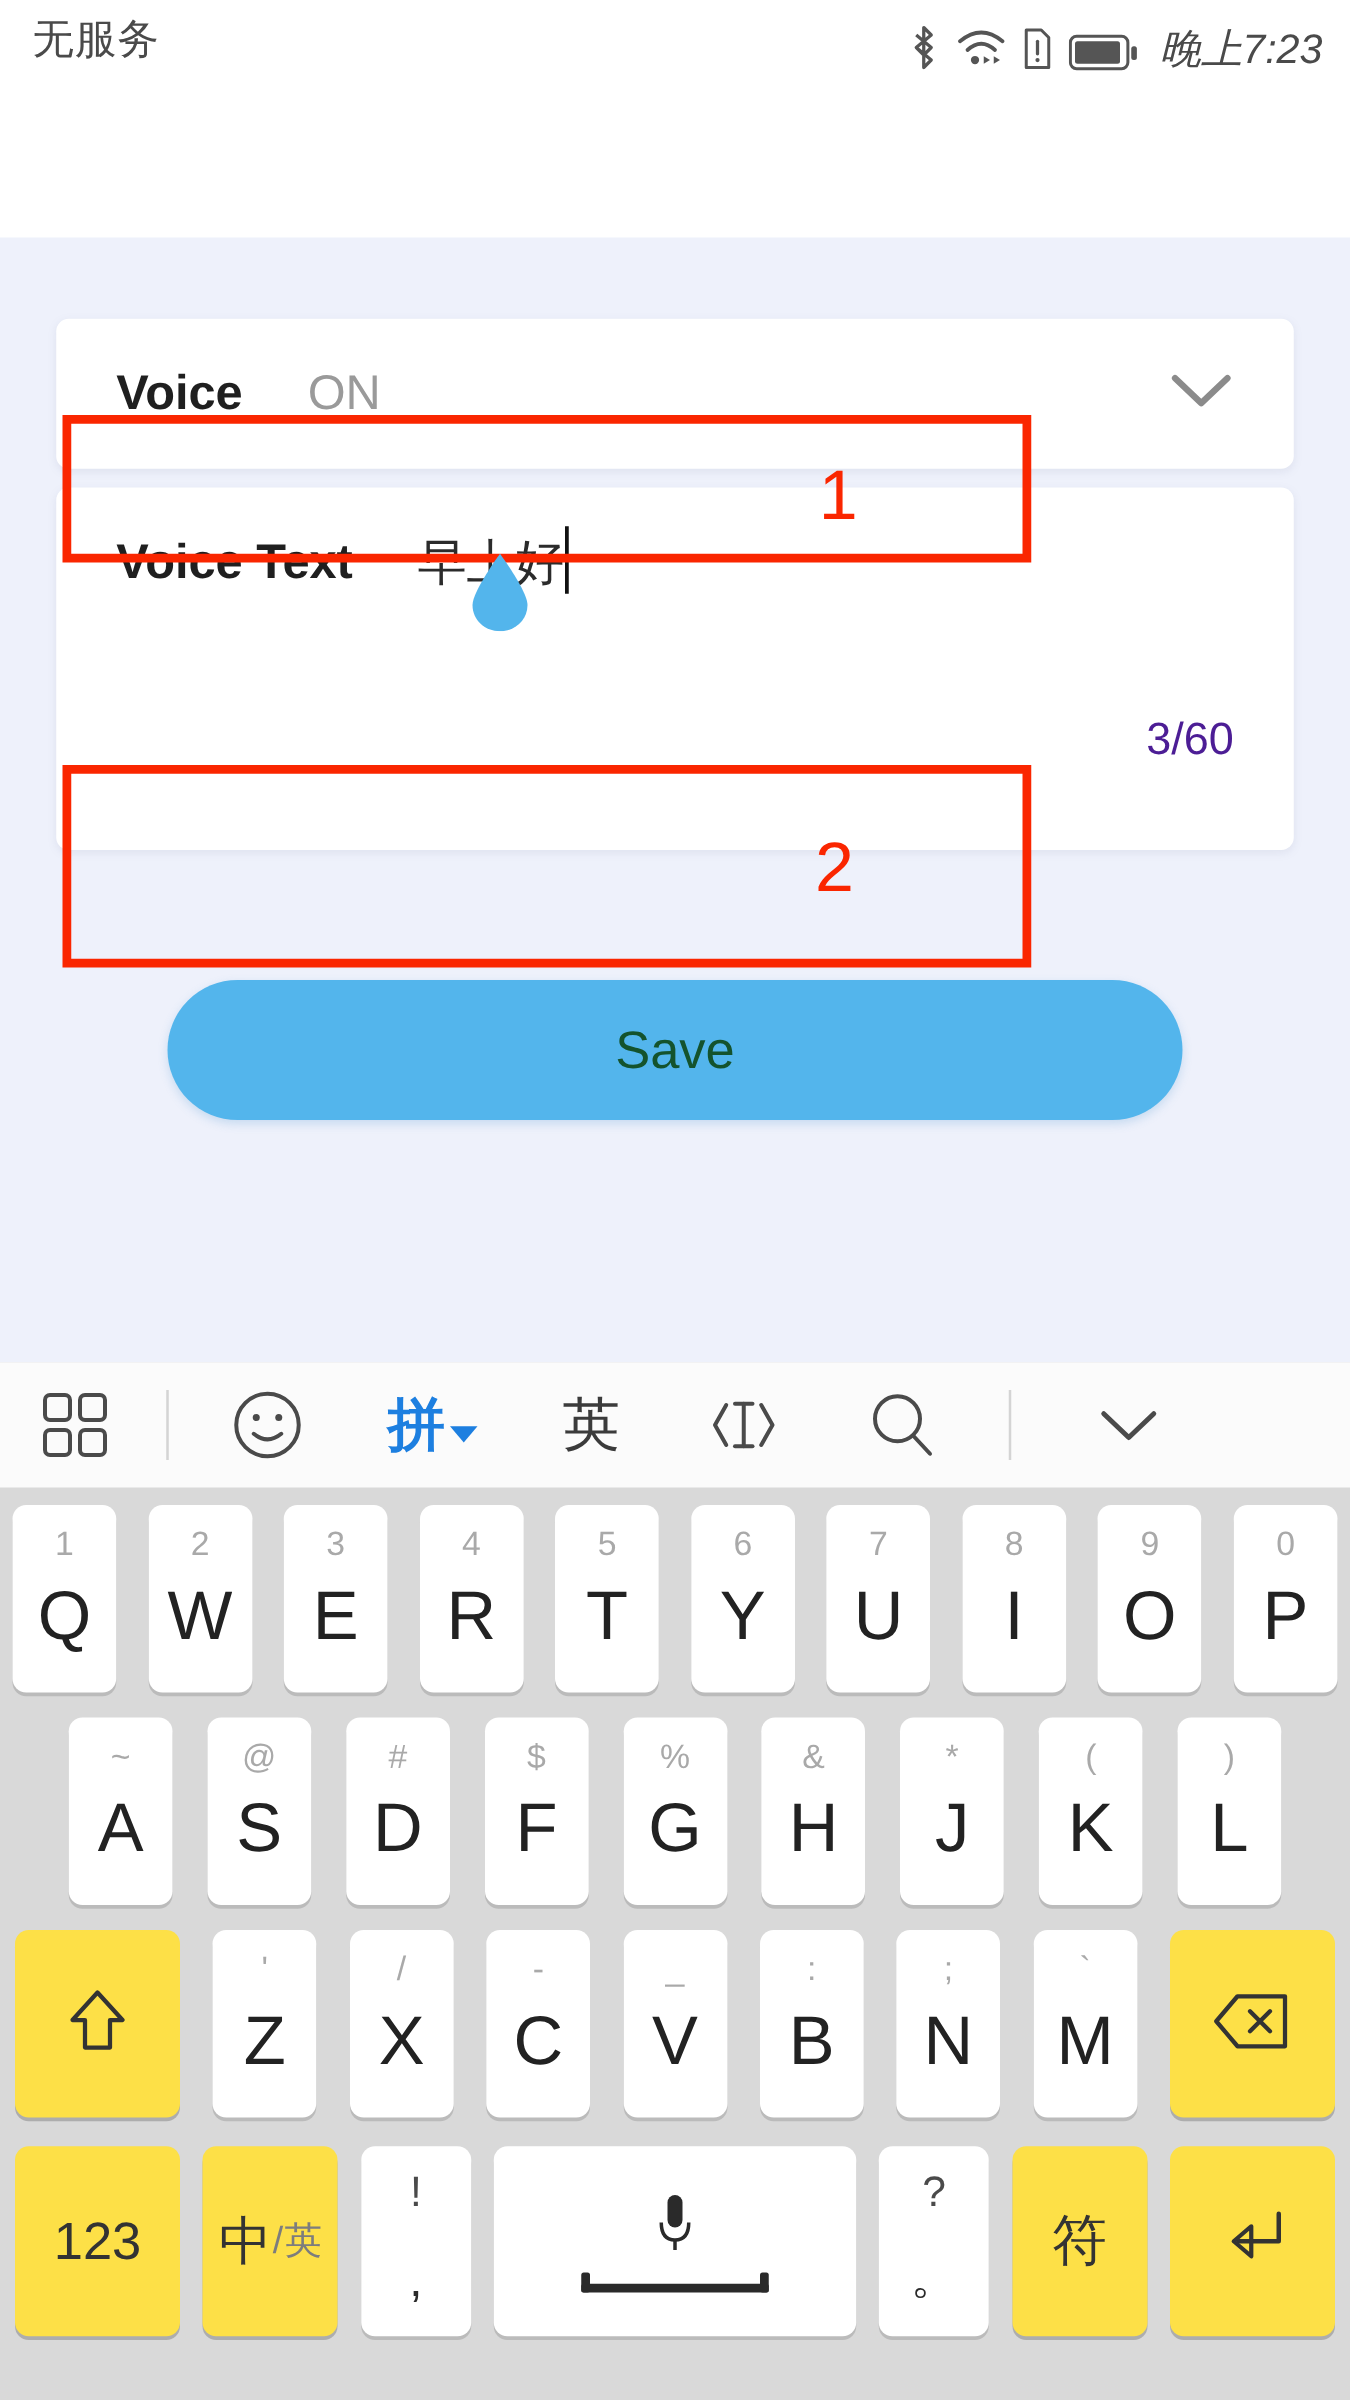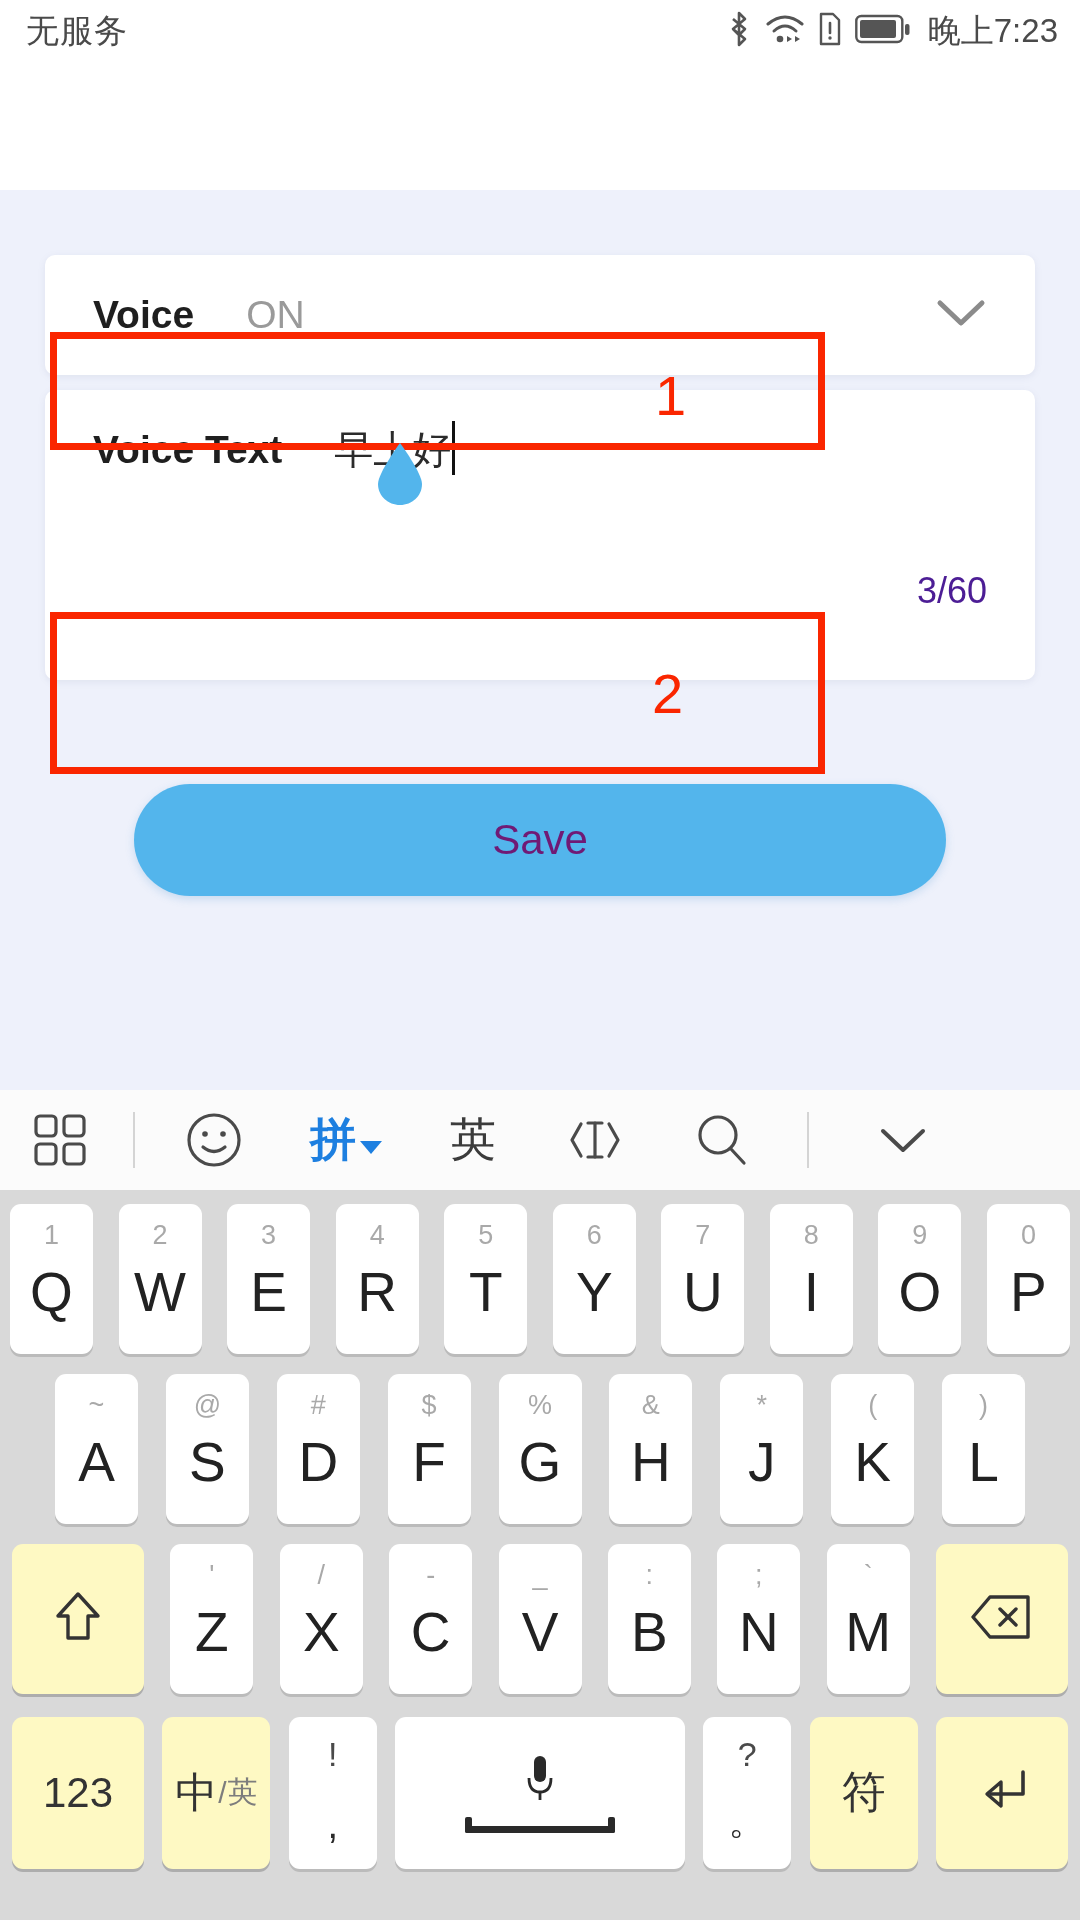--- a/index.html
+++ b/index.html
@@ -17,21 +17,21 @@
     width: 1080px; height: 62px;
     background: #ffffff;
     display: flex; align-items: center;
   }
   .carrier {
     margin-left: 26px;
     font-size: 33px; color: #4a4a4a; letter-spacing: 1px;
   }
   .status-right {
     position: absolute; right: 22px; top: 0; height: 62px;
-    display: flex; align-items: center; gap: 13px;
+    display: flex; align-items: flex-end; gap: 13px; font-style: italic;
   }
   .si { display: block; }
   .clock {
     font-size: 33px; color: #4a4a4a; margin-left: 4px; white-space: nowrap;
   }
 
   
   .titlebar {
     position: absolute; top: 62px; left: 0;
     width: 1080px; height: 128px;
@@ -109,21 +109,21 @@
   
   .save-wrap {
     position: absolute; left: 45px; top: 560px;
     width: 990px; height: 180px;
     display: flex; align-items: center; justify-content: center;
   }
   .save-btn {
     width: 812px; height: 112px;
     background: #53b5ec;
     border: none; border-radius: 56px;
-    color: #701a75; font-size: 42px;
+    color: #14532d; font-size: 42px;
     font-family: "Liberation Sans", sans-serif;
     display: flex; align-items: center; justify-content: center;
     box-shadow: 0 3px 8px rgba(80,150,210,0.25);
   }
 
   
   .anno-box {
     position: absolute;
     border: 7px solid #fa2600;
     box-sizing: border-box;
@@ -198,21 +198,21 @@
   .key-letter { width: 83px; height: 150px; font-size: 55px; }
   .key-sup {
     position: absolute; top: 16px; left: 0; width: 100%;
     text-align: center;
     font-size: 27px; color: #a9a9a9;
     font-family: "Liberation Sans", sans-serif;
   }
   .key-main { margin-top: 26px; }
 
   .key-fn {
-    background: #fef9c3;
+    background: #fde047;
     box-shadow: 0 3px 0 rgba(130,130,130,0.5);
     color: #333;
   }
   .key-shift { width: 132px; height: 150px; }
   .key-bksp  { width: 132px; height: 150px; }
 
   .key-123   { width: 132px; height: 152px; font-size: 42px; }
   .key-lang  { width: 108px; height: 152px; }
   .key-punct { width: 88px;  height: 152px; }
   .key-space { width: 290px; height: 152px; flex-direction: column; }

